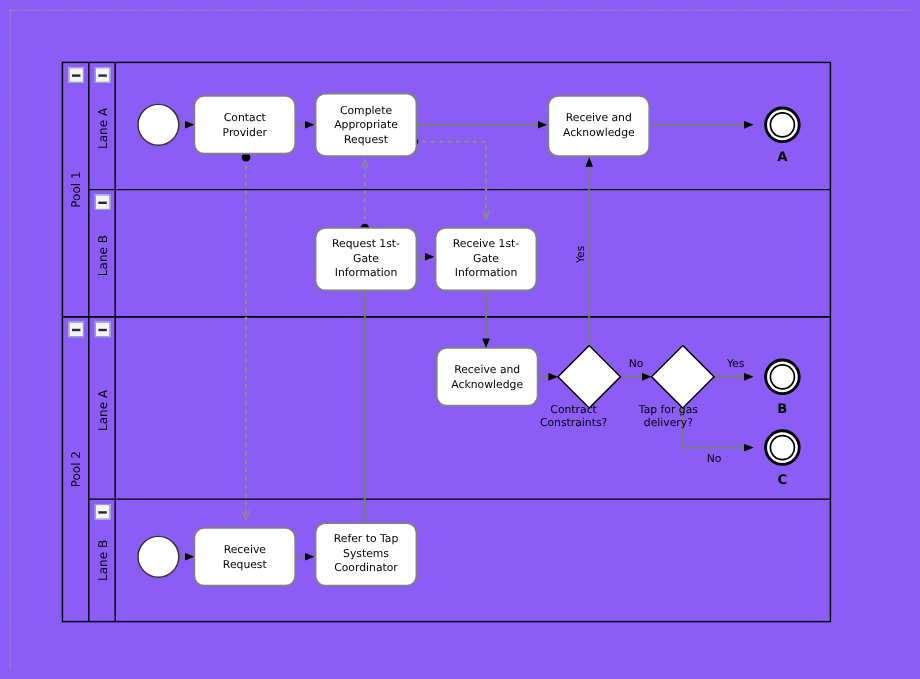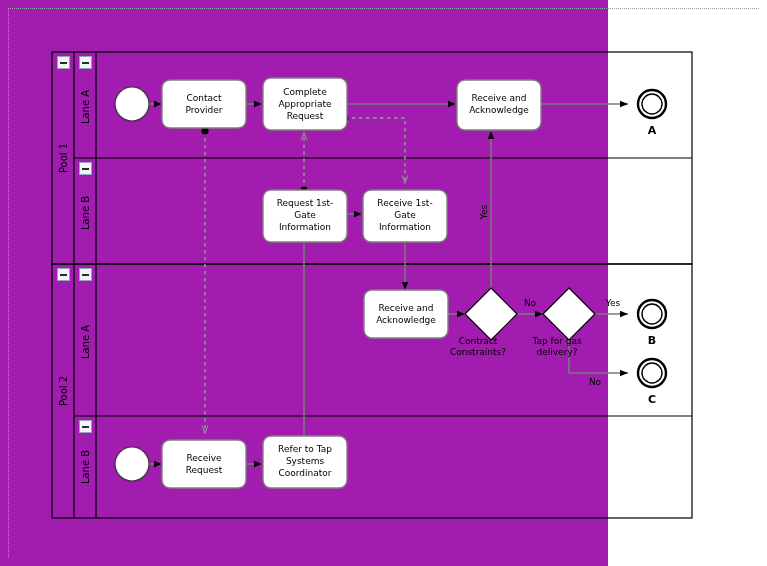--- a/index.html
+++ b/index.html
@@ -8,23 +8,23 @@
     background: #ffffff;
   }
   body {
     width: 767px;
     height: 566px;
     font-family: "DejaVu Sans", sans-serif;
     overflow: hidden;
   }
   #canvas {
     position: relative;
-    width: 608px;
+    width: 767px;
     height: 566px;
-    background: #a21caf;
+    background: #8b5cf6;
   }
   #frame {
     position: absolute;
     left: 8px;
     top: 8px;
     width: 751px;
     height: 550px;
     border-left: 1px dotted #9aa0a6;
     border-top: 1px dotted #9aa0a6;
     box-sizing: border-box;

